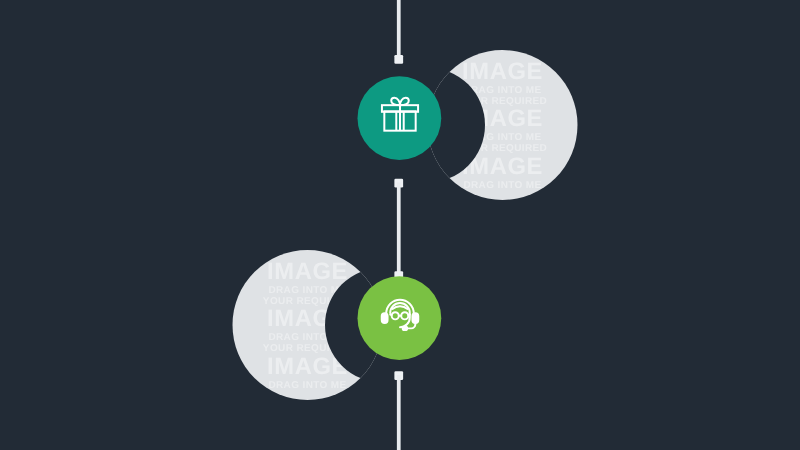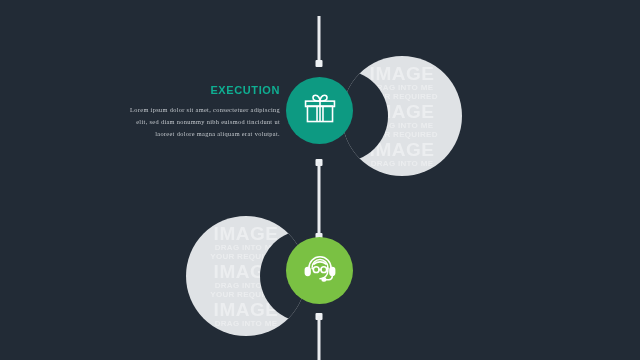--- a/index.html
+++ b/index.html
@@ -2,21 +2,21 @@
 <html><head>
 <meta charset="utf-8">
 <style>
   html,body{margin:0;padding:0;}
   body{
     width:640px;height:360px;overflow:hidden;
     background:#222b36;
     font-family:"Liberation Sans",sans-serif;
     position:relative;
   }
-  .stage{position:absolute;inset:0;margin-top:16px;}
+  .stage{position:absolute;inset:0;}
 
   
   .conn{position:absolute;width:3px;background:#e9ecef;left:319px;transform:translateX(-50%);}
   .conn-top{top:0;height:48px;}
   .conn-mid{top:146px;height:74px;}
   .conn-bot{top:300px;height:60px;}
   .dot{position:absolute;width:7px;height:7px;background:#eef1f4;left:319px;transform:translateX(-50%);border-radius:1px;}
 
   
   .ph{
@@ -135,19 +135,15 @@
         <line x1="16.1" y1="17.6" x2="17.9" y2="17.6"></line>
         <line x1="10.7" y1="17.0" x2="9.6" y2="16.6"></line>
         <line x1="23.3" y1="17.0" x2="24.4" y2="16.6"></line>
         <path d="M11.3 12.4c1.6-1.4 3.6-2.1 5.7-2.1s4.1.7 5.7 2.1"></path>
         <path d="M28.6 23.0v1.0c0 1.7-1.4 3.1-3.1 3.1h-3.0"></path>
         <rect x="19.0" y="25.6" width="3.4" height="2.8" rx="1.4" fill="#ffffff"></rect>
       </svg>
     </span>
   </div>
 
-  <div class="tblock tblock-top">
-    <div class="ttitle ttitle-teal">EXECUTION</div>
-    <div class="tbody">Lorem ipsum dolor sit amet, consectetuer adipiscing elit, sed diam nonummy nibh euismod tincidunt ut laoreet dolore magna aliquam erat volutpat.</div>
-  </div>
 
 
 </div>
 
 </body></html>

